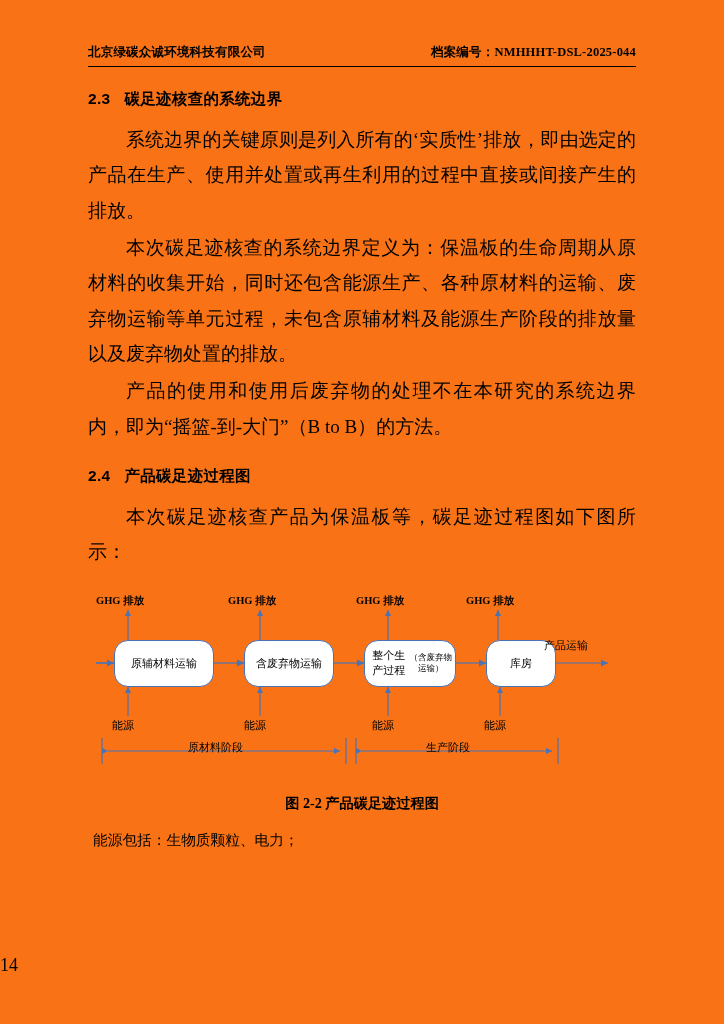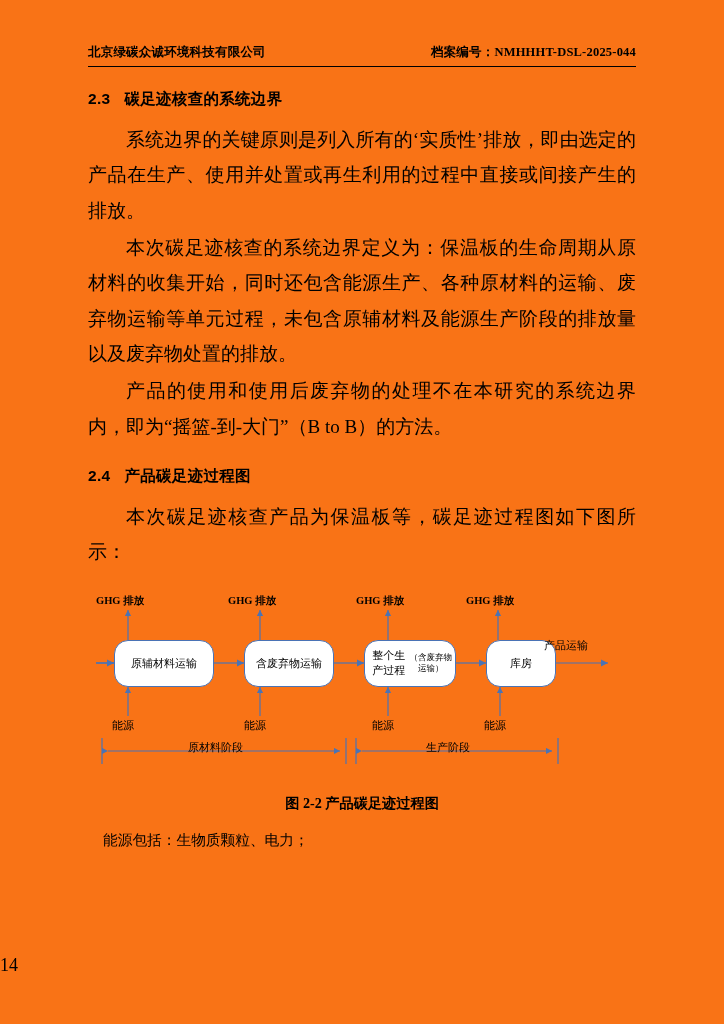--- a/index.html
+++ b/index.html
@@ -90,21 +90,21 @@
   .ghg-label { font-weight: bold; font-size: 10.5px; }
   .fig-caption {
     text-align: center;
     font-size: 14.2px;
     font-weight: bold;
     margin-top: 6px;
   }
   p.note {
     font-size: 14.7px;
     line-height: 1.86;
-    margin: 14px 0 0 15px;
+    margin: 14px 0 0 5px;
   }
   .page-number {
     position: absolute;
     left: 0;
     right: 0;
     bottom: 48px;
     font-size: 18px;
   }
   svg.fig-svg {
     position: absolute;

